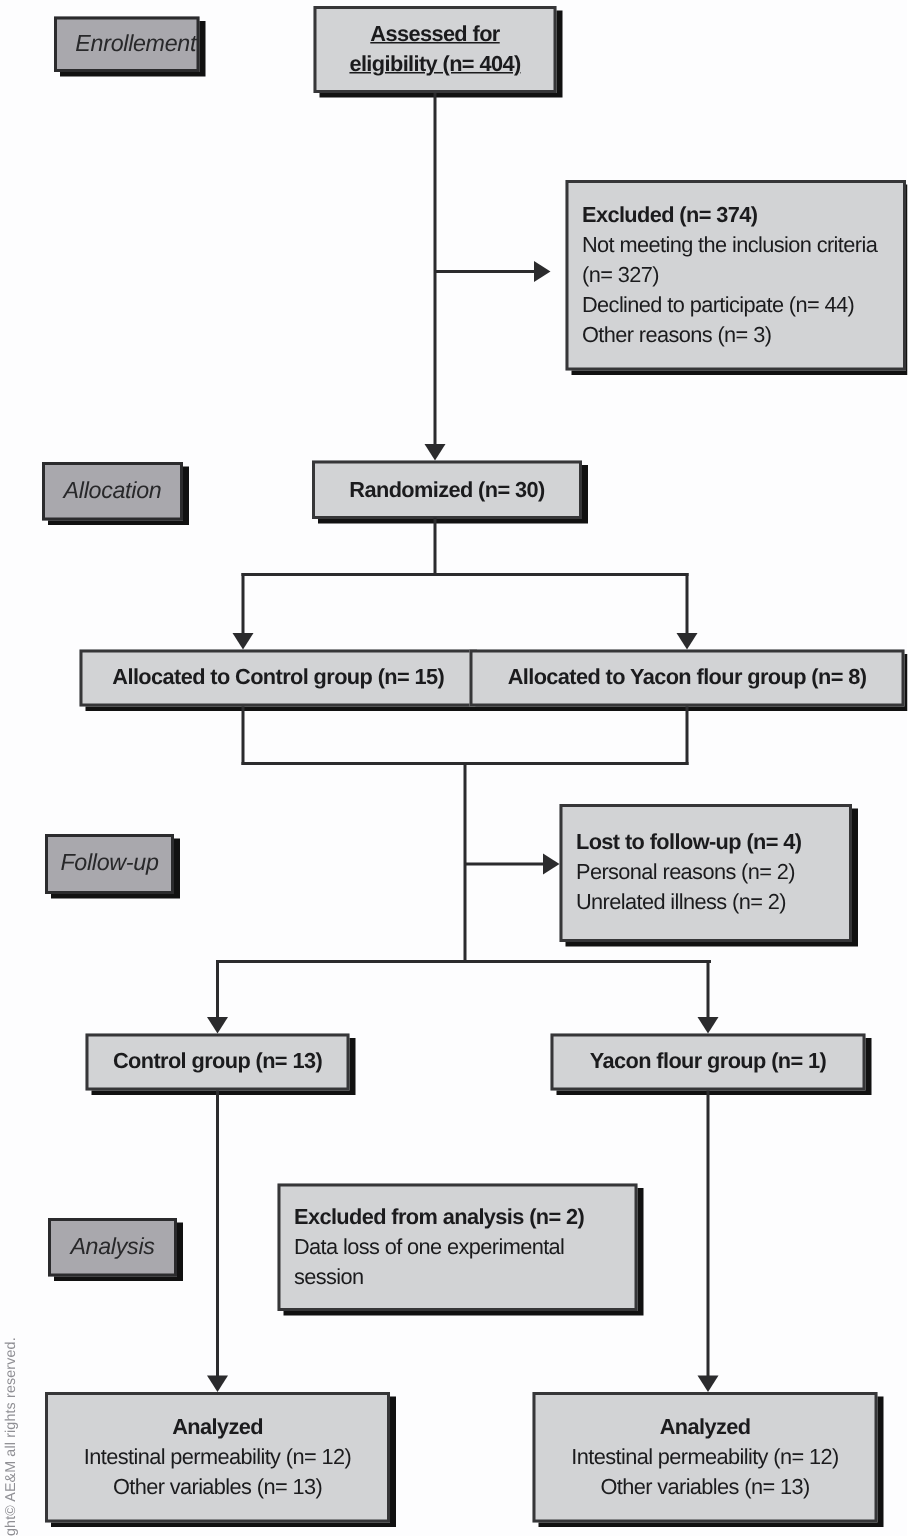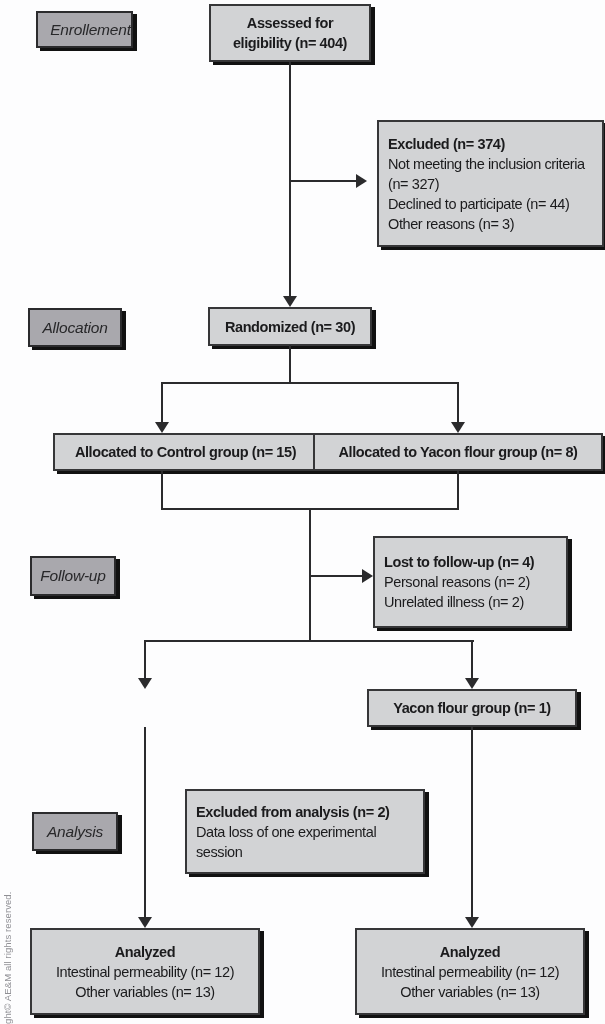--- a/index.html
+++ b/index.html
@@ -54,50 +54,53 @@
 </head>
 <body>
 
 <div id="canvas">
 
   <div class="phase" style="left:36px; top:11px; width:97px; height:37px;padding-left:12px;">Enrollement</div>
   <div class="phase" style="left:30px; top:556px; width:86px; height:40px;">Follow-up</div>
   <div class="phase" style="left:28px; top:308px; width:94px; height:39px;">Allocation</div>
   <div class="phase" style="left:32px; top:812px; width:86px; height:39px;">Analysis</div>
 
-  <div class="box center" style="left:209px; top:4px; width:162px; height:58px;">
+  <div class="box center" style="left:209px; top:4px; width:162px; height:58px;text-decoration:underline;">
     <span class="bold">Assessed for</span>
     <span class="bold">eligibility (n= 404)</span>
   </div>
 
   <div class="box left" style="left:367px; top:120px; width:227px; height:127px;margin-left:10px;">
     <span class="title">Excluded (n= 374)</span>
     <span>Not meeting the inclusion criteria (n= 327)</span>
     <span>Declined to participate (n= 44)</span>
     <span>Other reasons (n= 3)</span>
   </div>
 
-  <div class="box center" style="left:208px; top:307px; width:164px; height:39px;">
+  <div class="box center" style="left:208px; top:307px; width:180px; height:39px;">
     <span class="bold">Randomized (n= 30)</span>
   </div>
 
   <div class="box center" style="left:30px; top:433px; width:265px; height:38px;margin-left:23px;">
     <span class="bold">Allocated to Control group (n= 15)</span>
   </div>
 
   <div class="box center" style="left:313px; top:433px; width:290px; height:38px;">
     <span class="bold">Allocated to Yacon flour group (n= 8)</span>
   </div>
 
   <div class="box left" style="left:373px; top:536px; width:195px; height:92px;">
     <span class="title">Lost to follow-up (n= 4)</span>
     <span>Personal reasons (n= 2)</span>
     <span>Unrelated illness (n= 2)</span>
   </div>
 
+  <div class="box center" style="left:57px; top:689px; width:176px; height:38px;">
+    <span class="bold">Control group (n= 13)</span>
+  </div>
 
   <div class="box center" style="left:367px; top:689px; width:210px; height:38px;">
     <span class="bold">Yacon flour group (n= 1)</span>
   </div>
 
   <div class="box left" style="left:185px; top:789px; width:240px; height:85px;">
     <span class="title">Excluded from analysis (n= 2)</span>
     <span>Data loss of one experimental session</span>
   </div>
 

